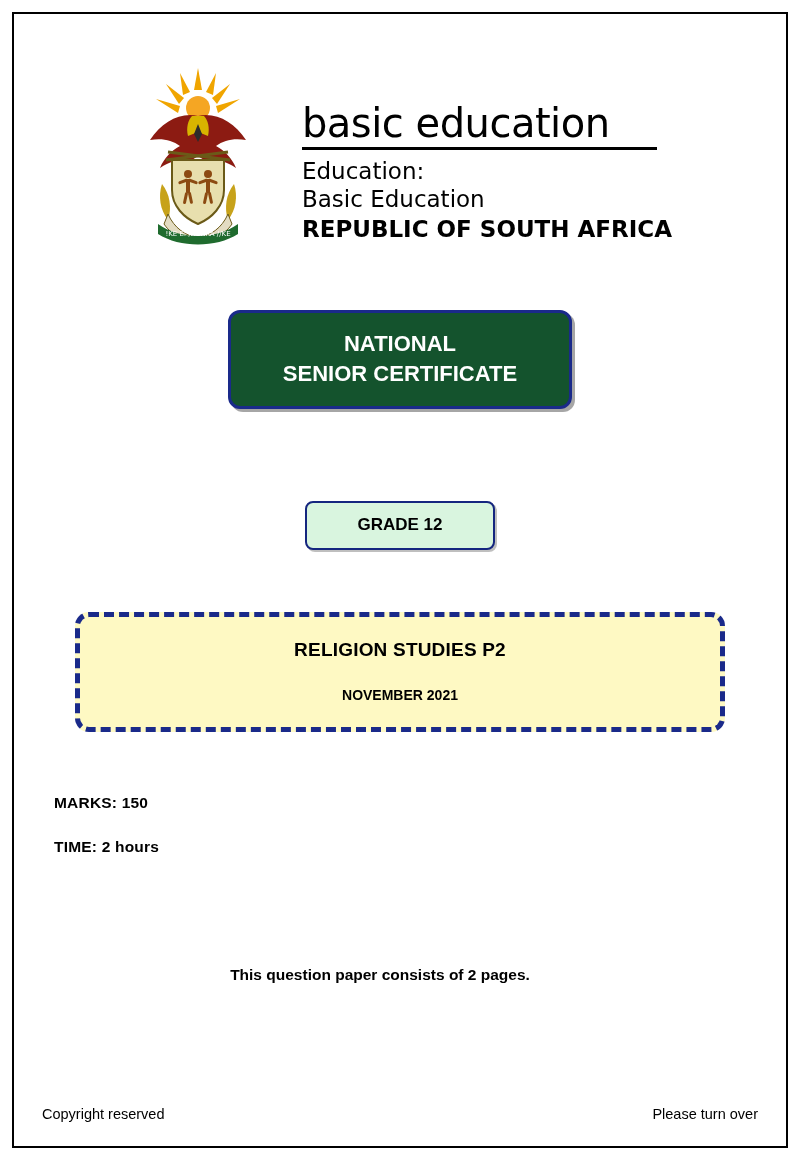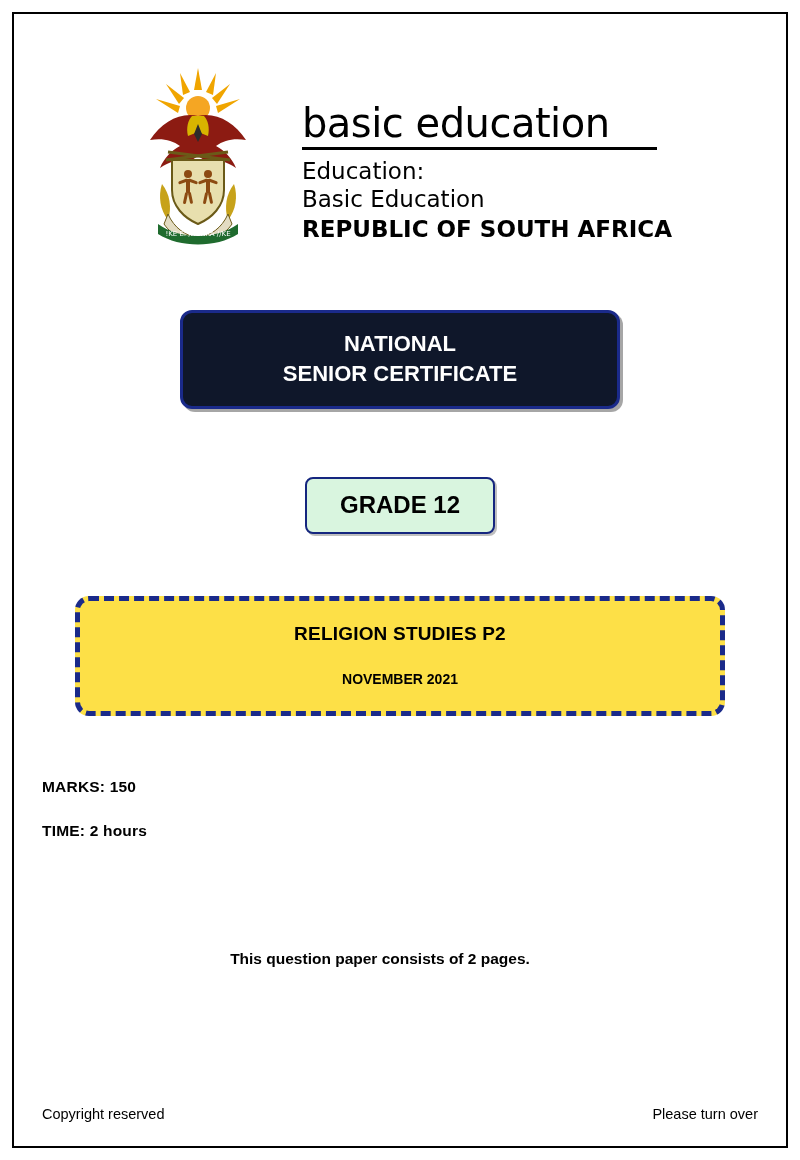--- a/index.html
+++ b/index.html
@@ -98,22 +98,22 @@
   
   .coa-svg { display:block; }
 
   
   .nsc-wrap {
     display: flex;
     justify-content: center;
     margin-top: 56px;
   }
   .nsc-box {
-    width: 440px;
-    background: #0f172a;
+    width: 344px;
+    background: #14532d;
     border: 3px solid #1a2a8a;
     border-radius: 12px;
     color: #ffffff;
     text-align: center;
     font-weight: bold;
     font-size: 22px;
     line-height: 1.35;
     padding: 16px 10px 18px 10px;
     box-sizing: border-box;
     box-shadow: 3px 3px 0 rgba(0,0,0,0.35);
@@ -125,56 +125,57 @@
     justify-content: center;
     margin-top: 68px;
   }
   .grade-box {
     width: 190px;
     background: #d9f5df;
     border: 2px solid #15267f;
     border-radius: 8px;
     text-align: center;
     font-weight: bold;
-    font-size: 24px;
+    font-size: 17px;
     padding: 12px 8px 13px 8px;
     box-sizing: border-box;
     box-shadow: 2px 2px 0 rgba(0,0,0,0.25);
+    margin-top: 24px;
   }
 
   
   .subject-wrap {
     display: flex;
     justify-content: center;
     margin-top: 62px;
   }
   .subject-box {
     width: 650px;
-    background: #fde047;
+    background: #fef9c3;
     border: 5px dashed #1a2a8a;
     border-radius: 14px;
     text-align: center;
     padding: 22px 10px 24px 10px;
     box-sizing: border-box;
   }
   .subject-title {
     font-weight: bold;
     font-size: 19px;
     letter-spacing: 0.2px;
   }
   .subject-date {
     font-weight: bold;
     font-size: 14px;
     margin-top: 26px;
   }
 
   
   .meta {
     margin-top: 62px;
-    padding-left: 28px;
+    padding-left: 40px;
   }
   .meta-line {
     font-weight: bold;
     font-size: 15.5px;
     margin-bottom: 26px;
     letter-spacing: 0.2px;
   }
 
   
   .pages-note {

